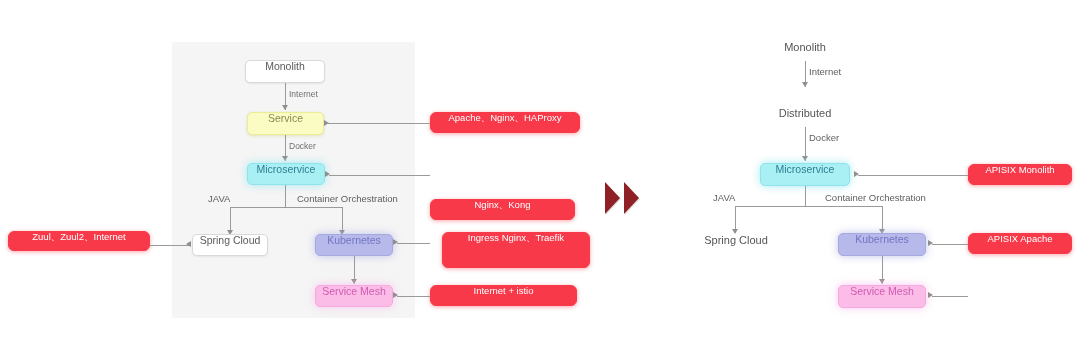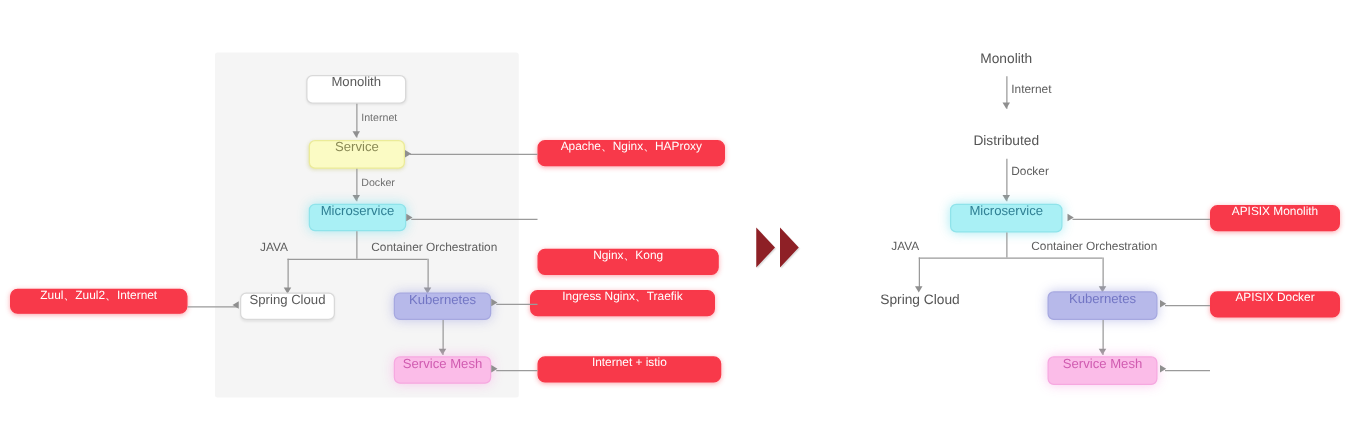--- a/index.html
+++ b/index.html
@@ -124,21 +124,21 @@
   </div>
   <div class="ln lh" style="left:328px;top:123px;width:102px;"></div>
   <div class="arw arw-r" style="left:324px;top:119.5px;"></div>
 
   <div class="node n-red" style="left:430px;top:164px;width:145px;height:21px;margin-top:35px;">
     <span>Nginx、Kong</span>
   </div>
   <div class="ln lh" style="left:329px;top:174.5px;width:101px;"></div>
   <div class="arw arw-r" style="left:325px;top:171px;"></div>
 
-  <div class="node n-red" style="left:424px;top:232px;width:148px;height:21px;">
+  <div class="node n-red" style="left:442px;top:232px;width:148px;height:36px;">
     <span>Ingress Nginx、Traefik</span>
   </div>
   <div class="ln lh" style="left:397px;top:242.5px;width:33px;"></div>
   <div class="arw arw-r" style="left:393px;top:239px;"></div>
 
   <div class="node n-red" style="left:430px;top:285px;width:147px;height:21px;">
     <span>Internet + istio</span>
   </div>
   <div class="ln lh" style="left:397px;top:295.5px;width:33px;"></div>
   <div class="arw arw-r" style="left:393px;top:292px;"></div>
@@ -189,21 +189,21 @@
     <span>Service Mesh</span>
   </div>
 
   <div class="node n-red" style="left:968px;top:164px;width:104px;height:21px;">
     <span>APISIX Monolith</span>
   </div>
   <div class="ln lh" style="left:858px;top:174.5px;width:110px;"></div>
   <div class="arw arw-r" style="left:854px;top:171px;"></div>
 
   <div class="node n-red" style="left:968px;top:233px;width:104px;height:21px;">
-    <span>APISIX Docker</span>
+    <span>APISIX Apache</span>
   </div>
   <div class="ln lh" style="left:932px;top:243.5px;width:36px;"></div>
   <div class="arw arw-r" style="left:928px;top:240px;"></div>
 
   <div class="ln lh" style="left:932px;top:295.5px;width:36px;"></div>
   <div class="arw arw-r" style="left:928px;top:292px;"></div>
 
 </div>
 
 </body></html>

